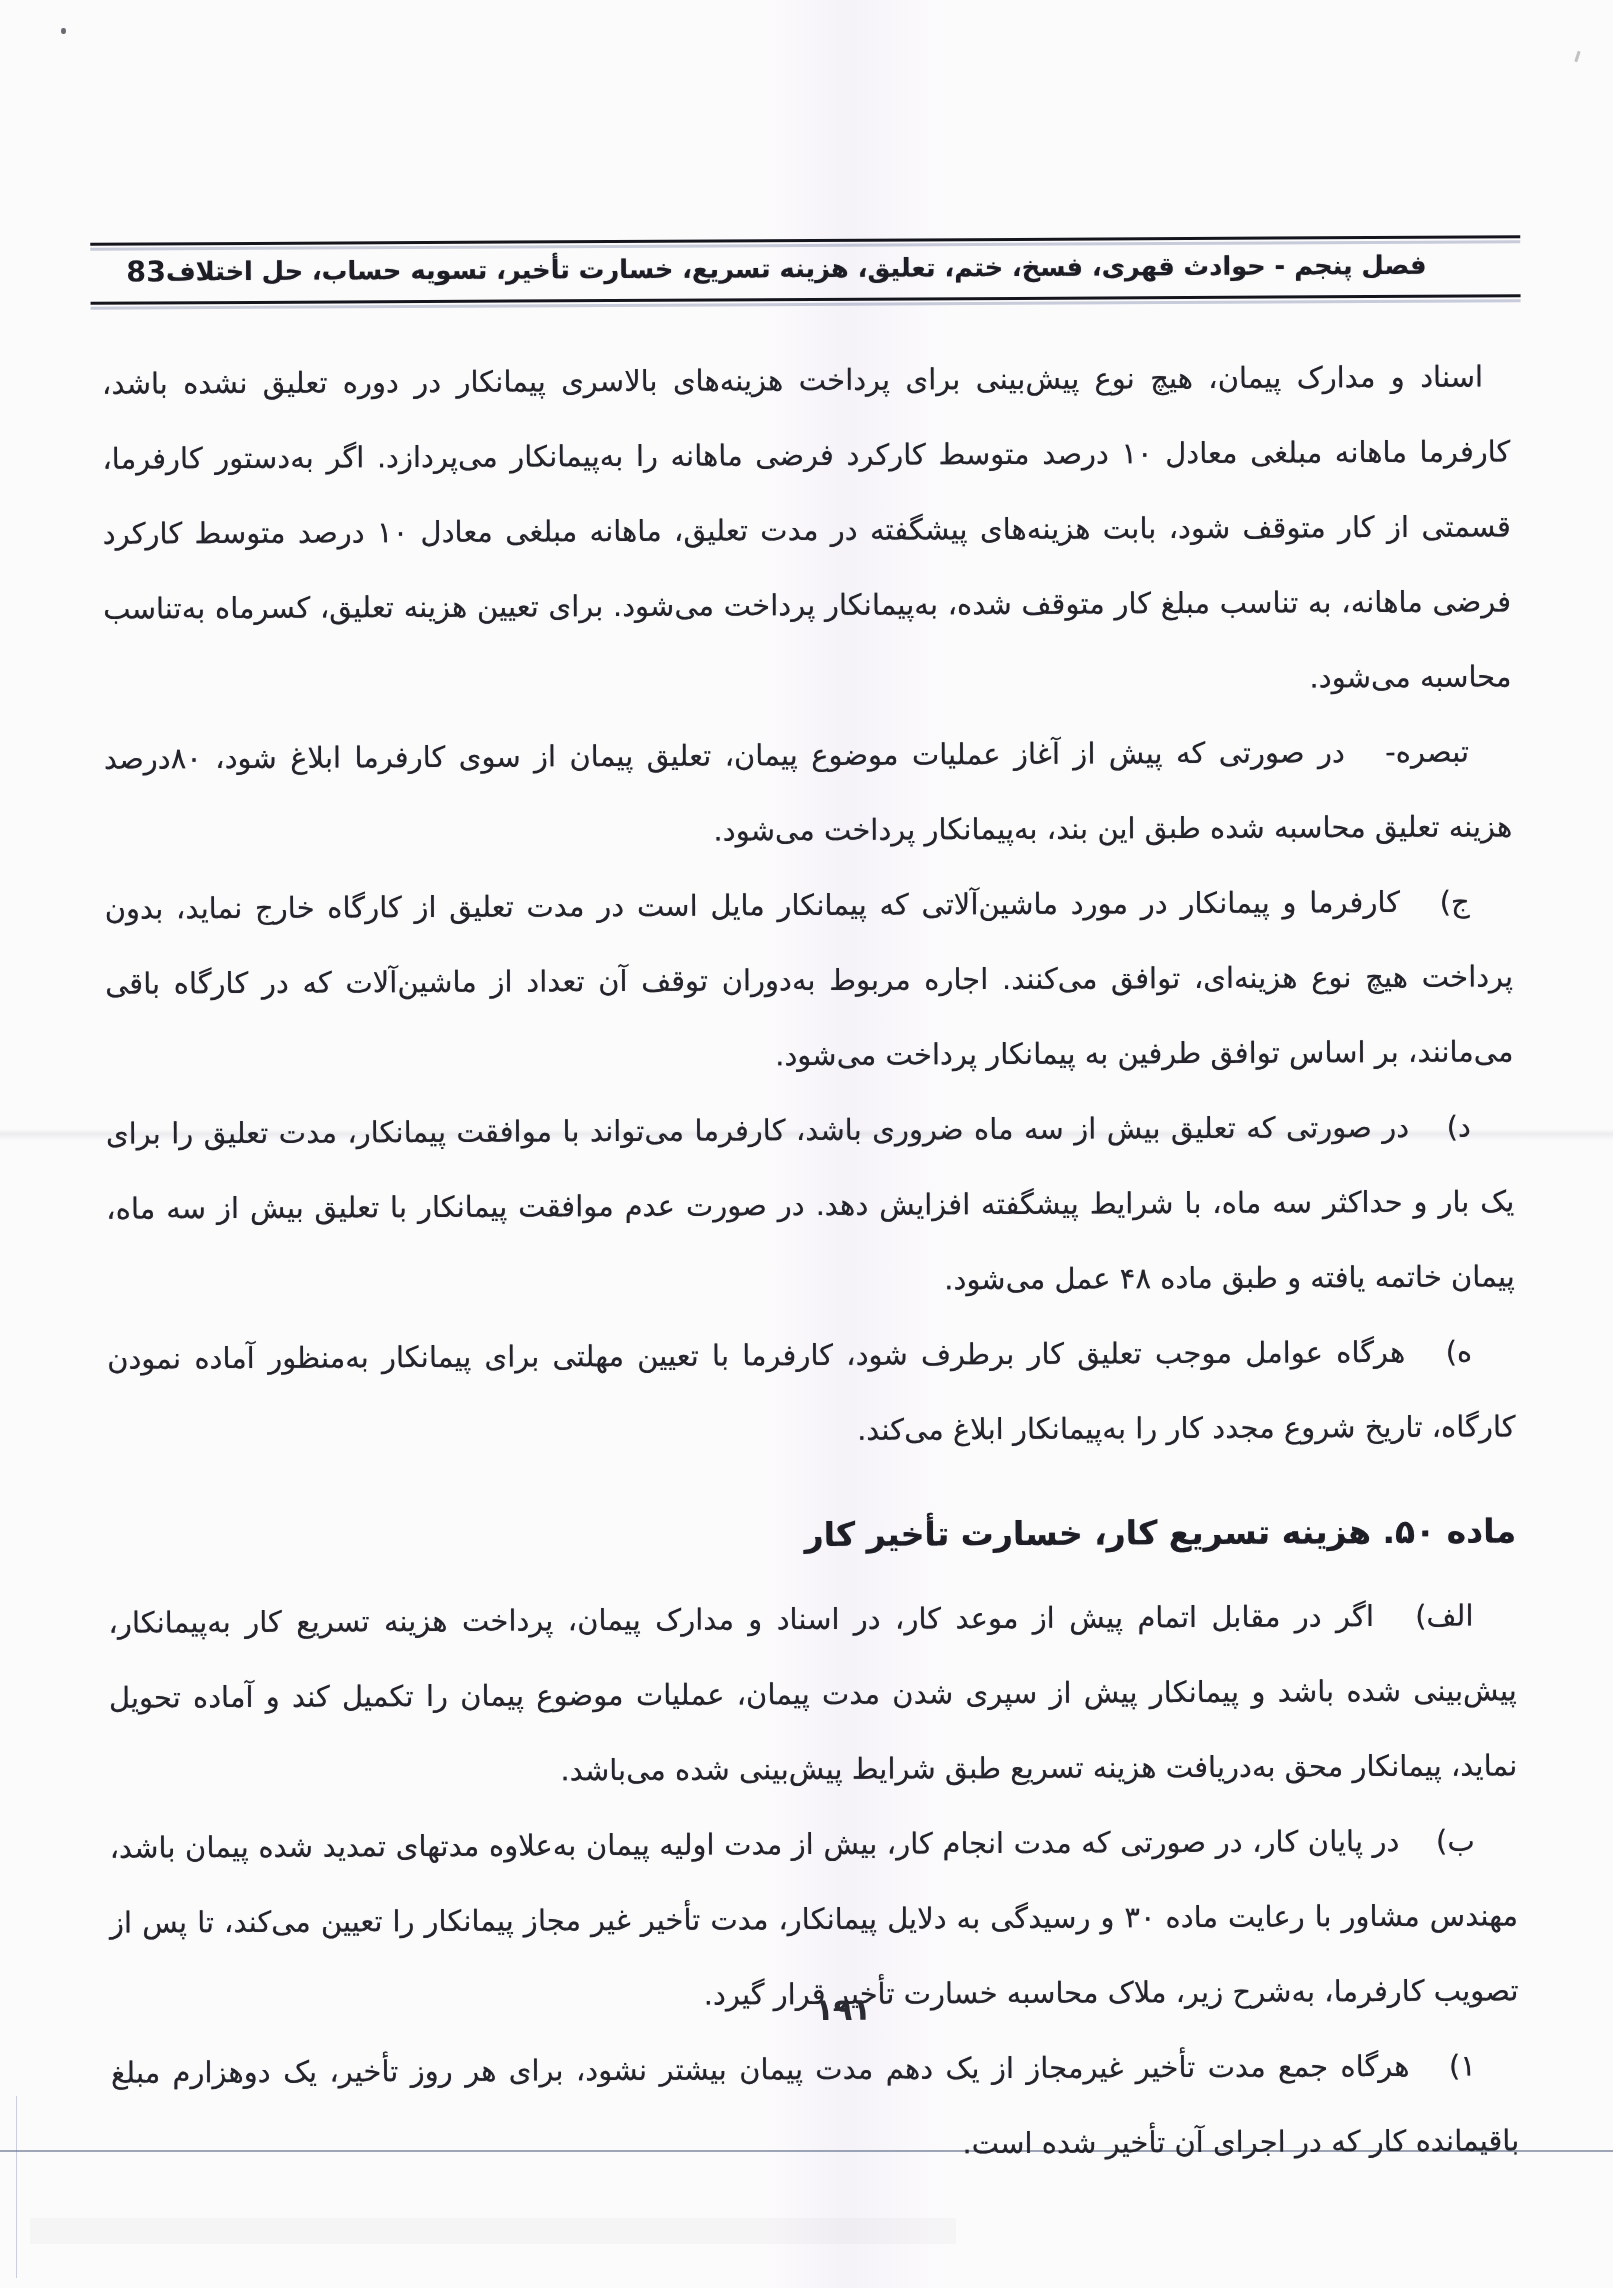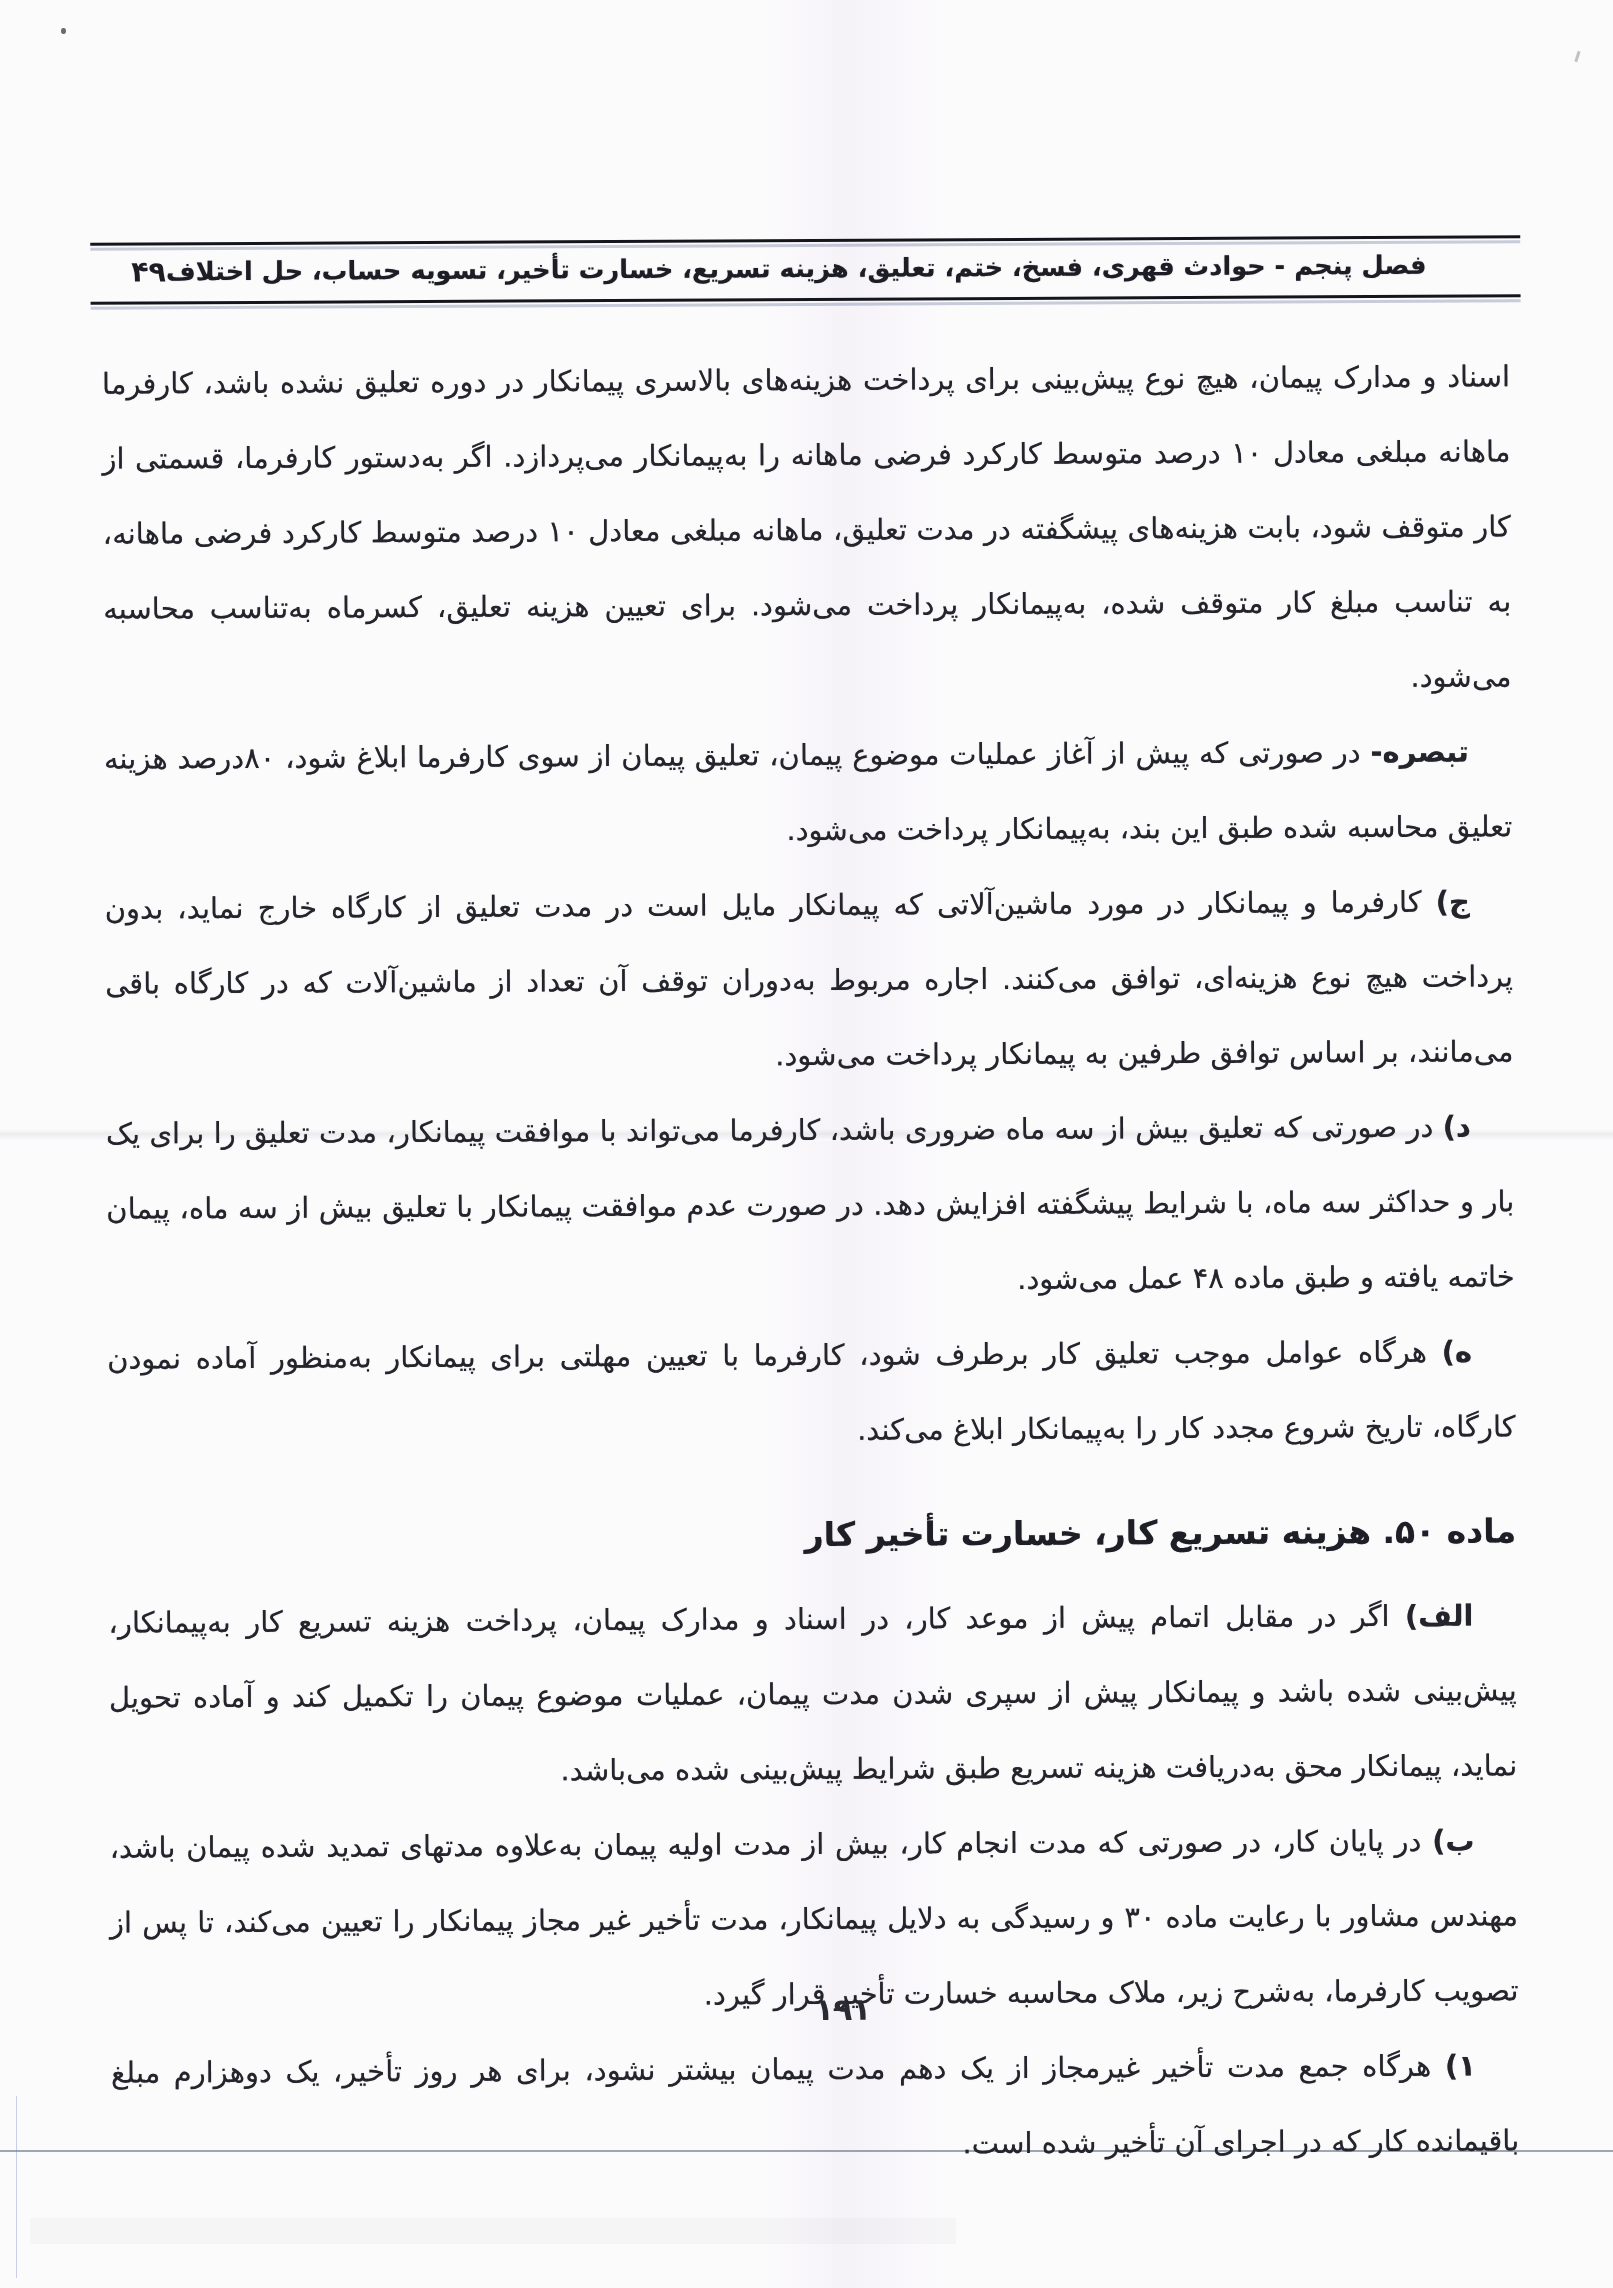--- a/index.html
+++ b/index.html
@@ -20,21 +20,21 @@
   .head-title{font-weight:bold;font-size:25.6px;color:#1d1d26;white-space:nowrap;
               text-shadow:0 0 1px rgba(25,25,35,.55);}
   .head-num{font-weight:bold;font-size:28.6px;color:#1d1d26;}
 
   
   .bodytext{position:absolute;right:106px;left:100px;top:343px;
             direction:rtl;text-align:justify;font-size:29px;line-height:75px;
             color:#24242c;text-shadow:0 0 0.7px rgba(30,30,42,.6);}
   p.par{margin:0;text-indent:43px;}
   p.par.flush{text-indent:0;}
-  p.par .lead{font-weight:bold;}
+  p.par .lead{font-weight:normal;margin-left:27px;}
   .gap-sm{margin-top:5.9px;}
   .gap-md{margin-top:17.7px;}
   h2.article-heading{margin:25.6px 0 7.9px;font-size:33px;font-weight:bold;
                      line-height:81px;text-indent:0;color:#1e1e27;}
 
   
   .page-num-bottom{position:absolute;top:1992px;left:0;width:100%;text-align:center;
                    font-size:30.5px;font-weight:bold;color:#2a2a33;letter-spacing:3px;
                    transform:translateX(25.6px);}
 
@@ -66,21 +66,21 @@
   <div class="bottom-smudge"></div>
   <div class="speck-1"></div>
   <div class="speck-2"></div>
 
   <div class="content">
 
     <div class="masthead">
       <div class="rule"></div>
       <div class="head-row">
         <span class="head-title">فصل پنجم - حوادث قهری، فسخ، ختم، تعلیق، هزینه تسریع، خسارت تأخیر، تسویه حساب، حل اختلاف</span>
-        <span class="head-num">۴۹</span>
+        <span class="head-num">83</span>
       </div>
       <div class="rule"></div>
     </div>
 
     <main class="bodytext">
 
       <p class="par flush"><b class="lead"></b> <span>اسناد و مدارک پیمان، هیچ نوع پیش‌بینی برای پرداخت هزینه‌های بالاسری پیمانکار در دوره تعلیق نشده باشد، کارفرما ماهانه مبلغی معادل ۱۰ درصد متوسط کارکرد فرضی ماهانه را به‌پیمانکار می‌پردازد. اگر به‌دستور کارفرما، قسمتی از کار متوقف شود، بابت هزینه‌های پیشگفته در مدت تعلیق، ماهانه مبلغی معادل ۱۰ درصد متوسط کارکرد فرضی ماهانه، به تناسب مبلغ کار متوقف شده، به‌پیمانکار پرداخت می‌شود. برای تعیین هزینه تعلیق، کسرماه به‌تناسب محاسبه می‌شود.</span></p>
 
       <p class="par gap-sm"><b class="lead">تبصره-</b> <span>در صورتی که پیش از آغاز عملیات موضوع پیمان، تعلیق پیمان از سوی کارفرما ابلاغ شود، ۸۰درصد هزینه تعلیق محاسبه شده طبق این بند، به‌پیمانکار پرداخت می‌شود.</span></p>
 

